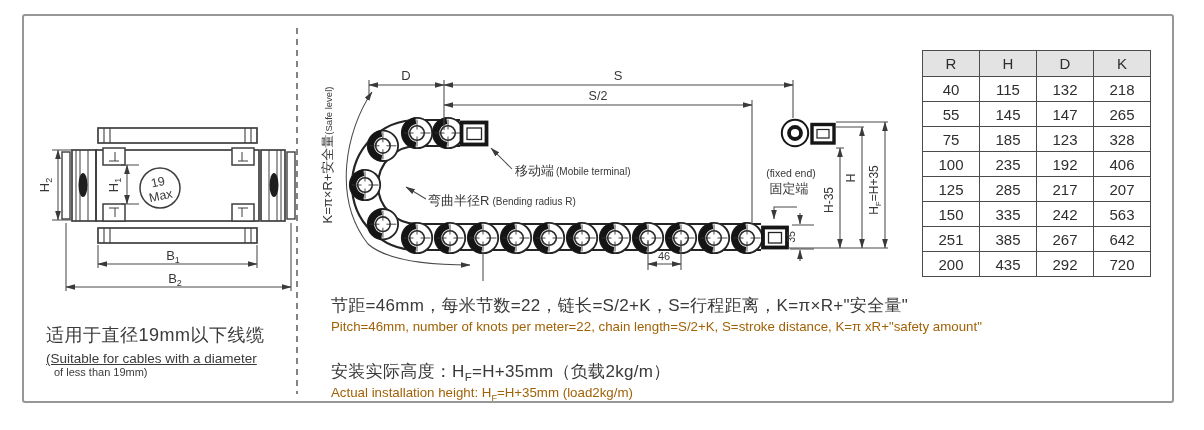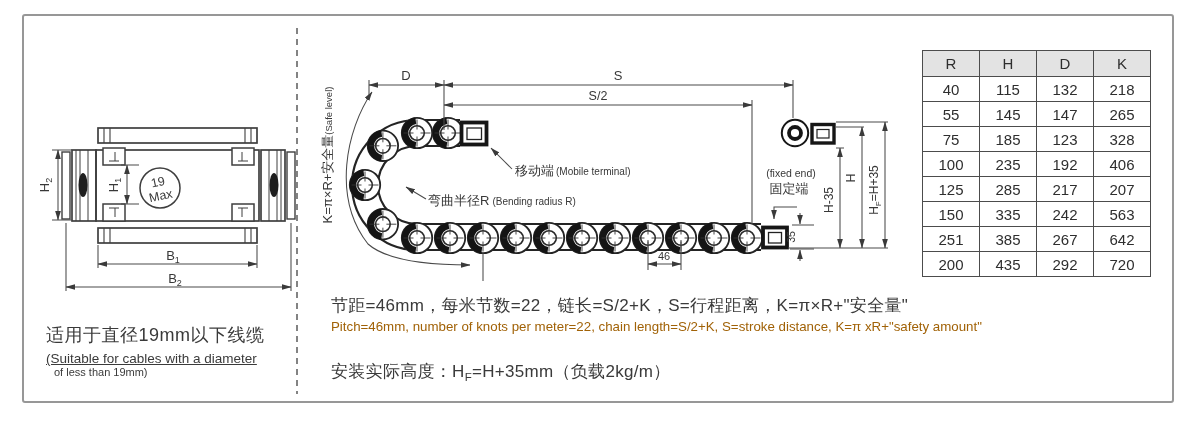--- a/index.html
+++ b/index.html
@@ -248,20 +248,21 @@
   <text transform="rotate(-90 477 189)" x="477" y="189" text-anchor="middle" font-size="10.5">35</text>
   <text transform="rotate(-90 515 152)" x="515" y="152" text-anchor="middle" font-size="12">H-35</text>
   <text transform="rotate(-90 537 130)" x="537" y="130" text-anchor="middle" font-size="12.5">H</text>
   <text transform="rotate(-90 560 142)" x="560" y="142" text-anchor="middle"><tspan font-size="12">H</tspan><tspan font-size="8" dy="2.5">F</tspan><tspan font-size="12" dy="-2.5">=H+35</tspan></text>
 </svg>
 
 <div class="formulas">
   <div class="zh">节距=46mm，每米节数=22，链长=S/2+K，S=行程距离，K=π×R+"安全量"</div>
   <div class="en">Pitch=46mm, number of knots per meter=22, chain length=S/2+K, S=stroke distance, K=π xR+"safety amount"</div>
   <div class="zh gap"><span>安装实际高度：H</span><sub>F</sub><span>=H+35mm（负载2kg/m）</span></div>
+  <div class="en"><span>Actual installation height: H</span><sub>F</sub><span>=H+35mm (load2kg/m)</span></div>
 </div>
 
 <table class="spec">
   <thead>
     <tr>
       <th>R</th>
       <th>H</th>
       <th>D</th>
       <th>K</th>
     </tr>

